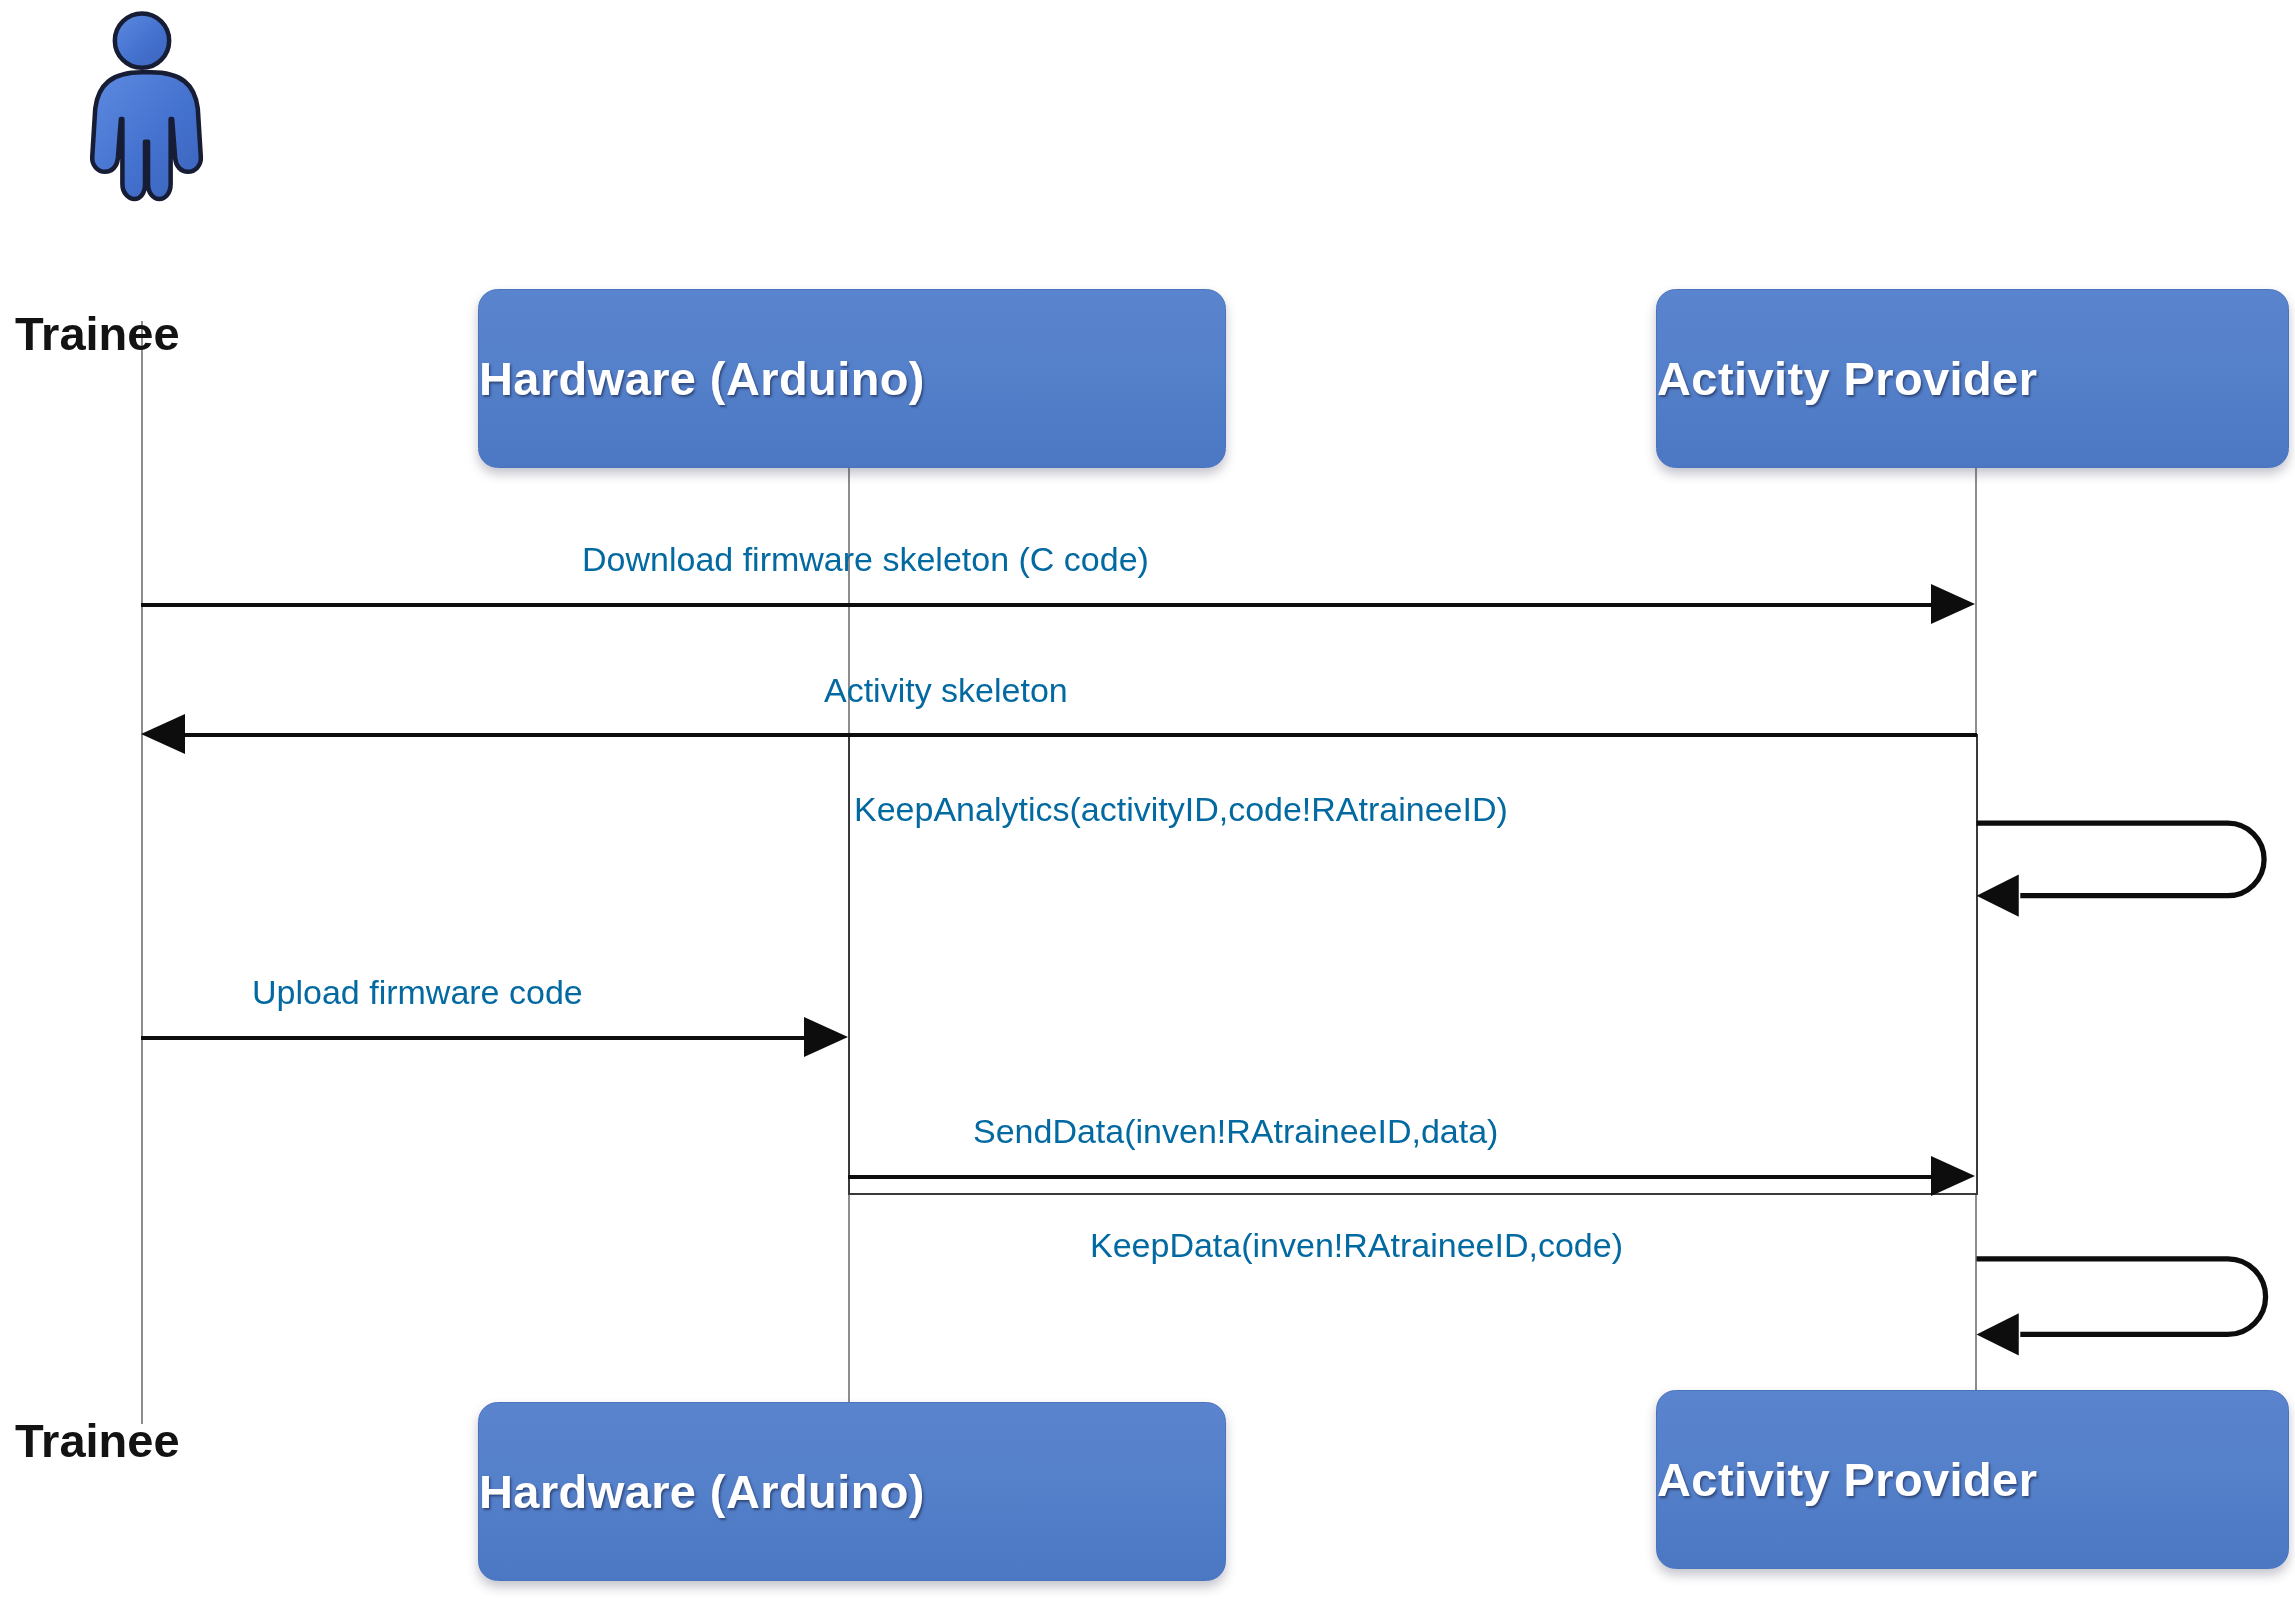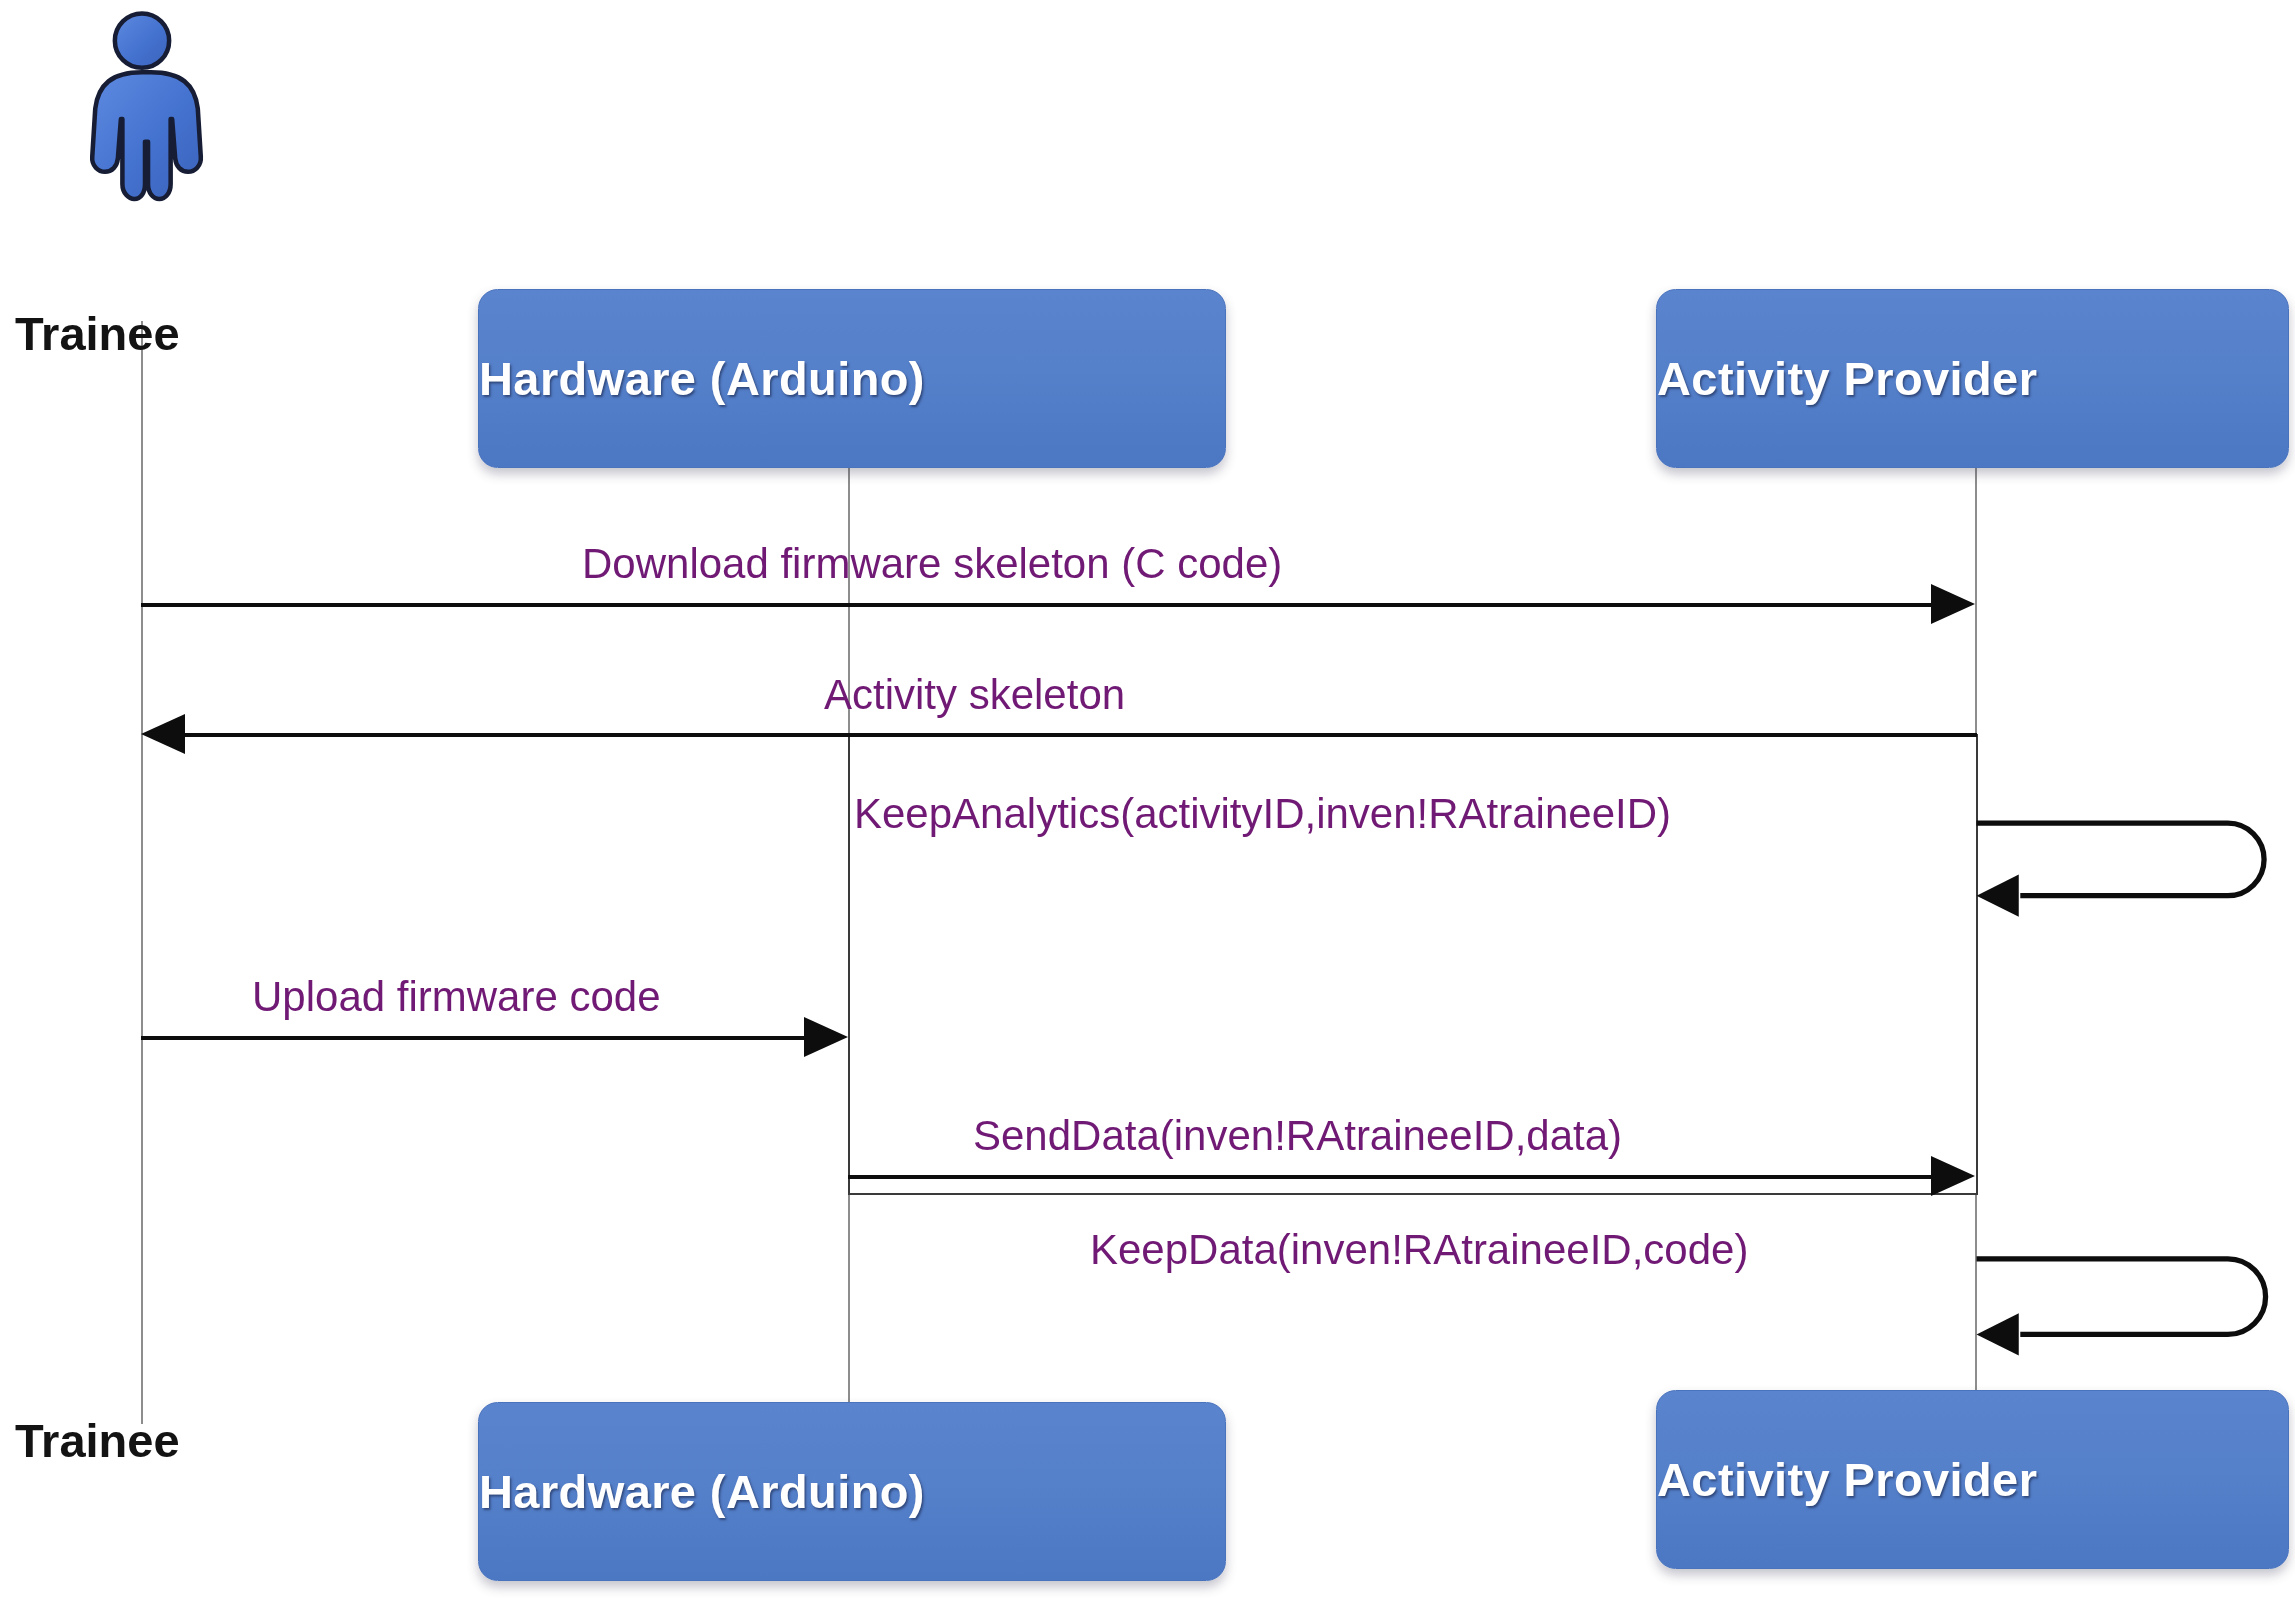--- a/index.html
+++ b/index.html
@@ -98,22 +98,22 @@
     border-bottom: 20.4px solid transparent;
     border-left: 44px solid #0d0d0d;
   }
   .arrowhead.left {
     border-top: 20.4px solid transparent;
     border-bottom: 20.4px solid transparent;
     border-right: 44px solid #0d0d0d;
   }
   .message-label {
     position: absolute;
-    font-size: 42px;
-    color: #701a75;
+    font-size: 34px;
+    color: #0369a1;
     white-space: nowrap;
     z-index: 5;
   }
 
   
   .selfloop {
     position: absolute;
     z-index: 4;
   }
   .selfloop svg { display: block; }
@@ -178,21 +178,21 @@
   <div class="activation" style="left:848px; top:734px; width:1130px; height:461px;"></div>
 
   <div class="message-label" style="left:582px; top:540px;">Download firmware skeleton (C code)</div>
   <div class="message-line" style="left:141px; top:603px; width:1792px;"></div>
   <div class="arrowhead right" style="left:1931px; top:584px;"></div>
 
   <div class="message-label" style="left:824px; top:671px;">Activity skeleton</div>
   <div class="message-line" style="left:184px; top:733px; width:1793px;"></div>
   <div class="arrowhead left" style="left:141px; top:714px;"></div>
 
-  <div class="message-label" style="left:854px; top:790px;">KeepAnalytics(activityID,inven!RAtraineeID)</div>
+  <div class="message-label" style="left:854px; top:790px;">KeepAnalytics(activityID,code!RAtraineeID)</div>
   <div class="selfloop" style="left:1975px; top:805px; width:317px; height:136px;">
     <svg width="317" height="136" viewBox="0 0 420 180" xmlns="http://www.w3.org/2000/svg">
       <path d="M2 24 L335 24 A48 48 0 0 1 335 120 L60 120" fill="none" stroke="#0d0d0d" stroke-width="7"></path>
       <polygon points="58,92 58,148 2,120" fill="#0d0d0d"></polygon>
     </svg>
   </div>
 
   <div class="message-label" style="left:224px; top:973px;margin-left:28px;">Upload firmware code</div>
   <div class="message-line" style="left:141px; top:1036px; width:665px;"></div>
   <div class="arrowhead right" style="left:804px; top:1017px;"></div>

